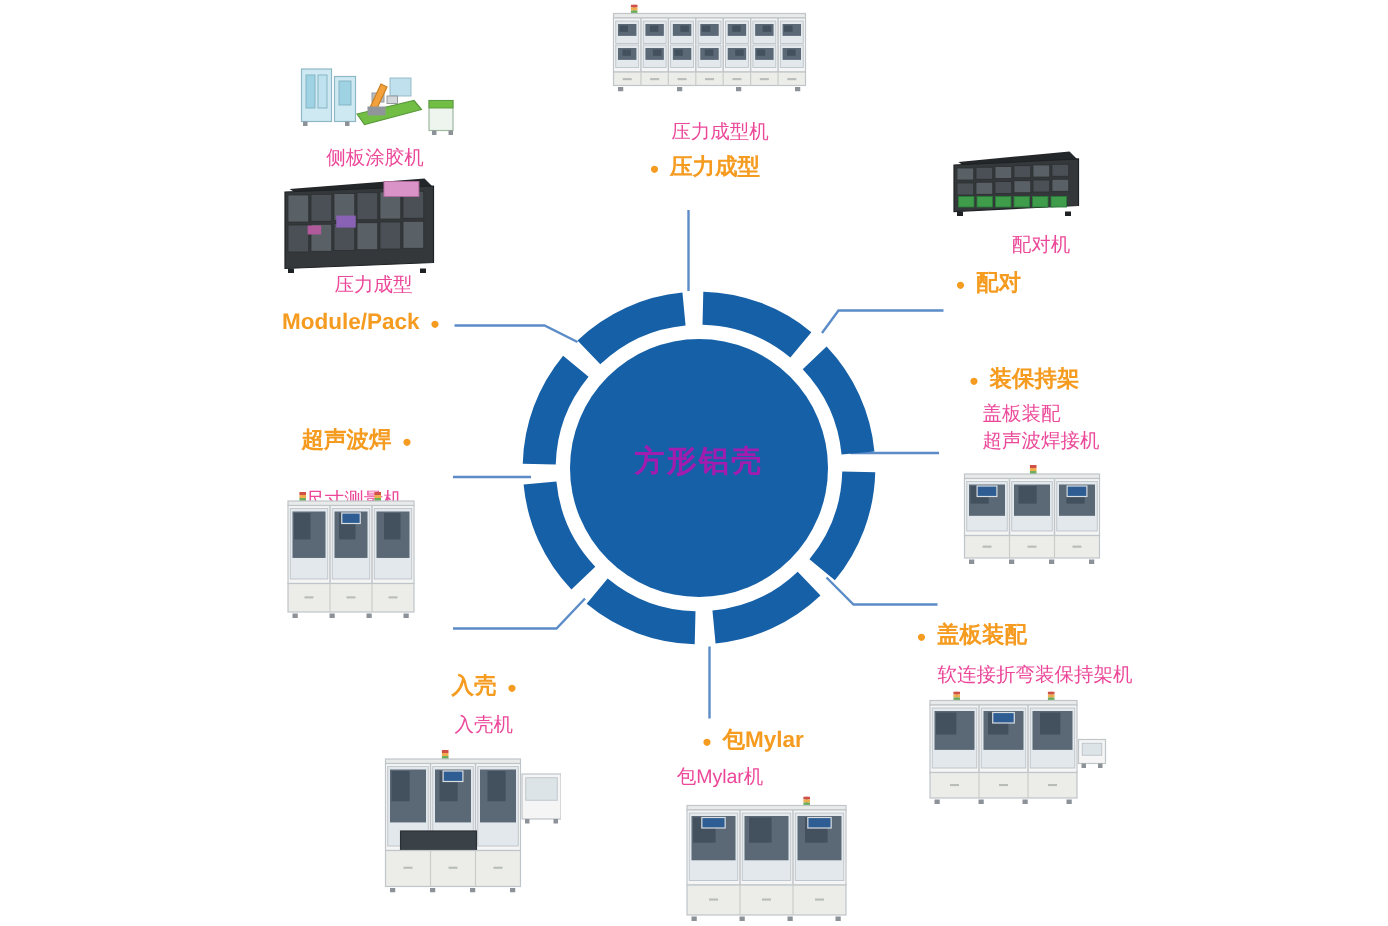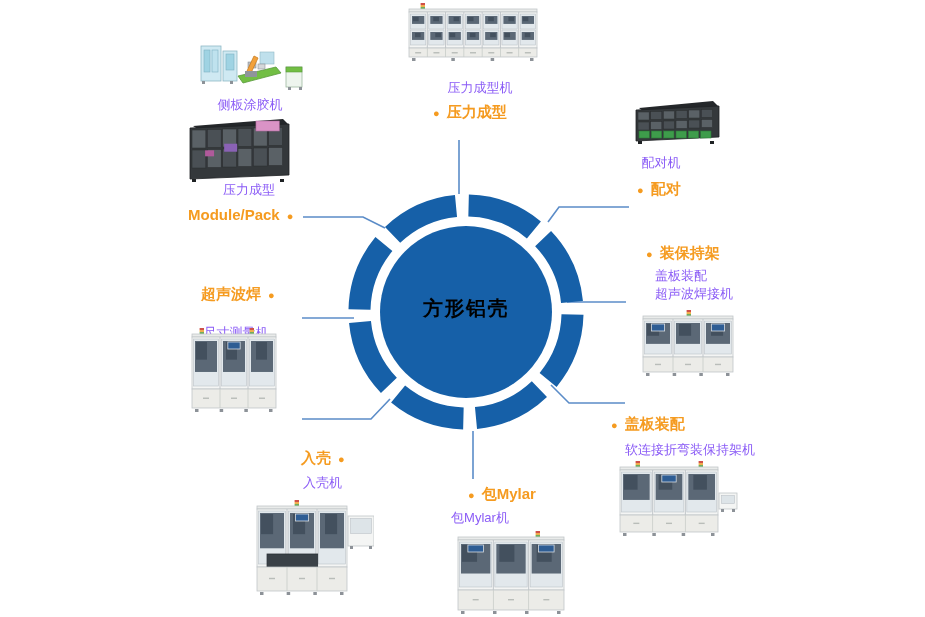--- a/index.html
+++ b/index.html
@@ -3,30 +3,30 @@
 <meta charset="utf-8">
 <style>
   html,body{margin:0;padding:0;background:#ffffff;}
   .canvas{
     position:relative;width:925px;height:617px;background:#ffffff;overflow:hidden;
     font-family:"Liberation Sans","DejaVu Sans",sans-serif;
   }
   #diagram-svg{position:absolute;left:0;top:0;}
   .center-title{
     position:absolute;left:466px;top:308px;transform:translate(-50%,-50%);
-    color:#000000;font-size:20px;font-weight:bold;letter-spacing:1.5px;
+    color:#a21caf;font-size:20px;font-weight:bold;letter-spacing:1.5px;
     line-height:26px;text-align:center;white-space:nowrap;
   }
   .olabel{
     position:absolute;display:flex;align-items:center;gap:7px;
     color:#F59B20;font-size:15px;font-weight:bold;white-space:nowrap;line-height:16px;
   }
   .olabel .bullet{font-size:11px;line-height:11px;position:relative;top:1px;}
   .mlabel{
-    position:absolute;color:#8b5cf6;font-size:13px;white-space:nowrap;line-height:18px;
+    position:absolute;color:#ec4899;font-size:13px;white-space:nowrap;line-height:18px;
   }
   .mlabel.centered{transform:translateX(-50%);}
   .machine{position:absolute;}
   .machine svg{display:block;}
 </style>
 </head>
 <body>
 
 <div class="canvas">
 
@@ -84,21 +84,21 @@
   <div class="olabel" style="left:201px;top:286px">
     <span>超声波焊</span>
     <span class="bullet">●</span>
   </div>
   <div class="olabel" style="left:188px;top:207px">
     <span>Module/Pack</span>
     <span class="bullet">●</span>
   </div>
 
   <div class="mlabel centered" style="left:480px;top:79px">压力成型机</div>
-  <div class="mlabel centered" style="left:661px;top:154px">配对机</div>
+  <div class="mlabel centered" style="left:694px;top:154px">配对机</div>
   <div class="mlabel" style="left:655px;top:267px">
     <div>盖板装配</div>
     <div>超声波焊接机</div>
   </div>
   <div class="mlabel" style="left:625px;top:441px">软连接折弯装保持架机</div>
   <div class="mlabel centered" style="left:480px;top:509px">包Mylar机</div>
   <div class="mlabel" style="left:303px;top:474px">入壳机</div>
   <div class="mlabel centered" style="left:236px;top:324px">尺寸测量机</div>
   <div class="mlabel centered" style="left:250px;top:96px">侧板涂胶机</div>
   <div class="mlabel centered" style="left:249px;top:181px">压力成型</div>

